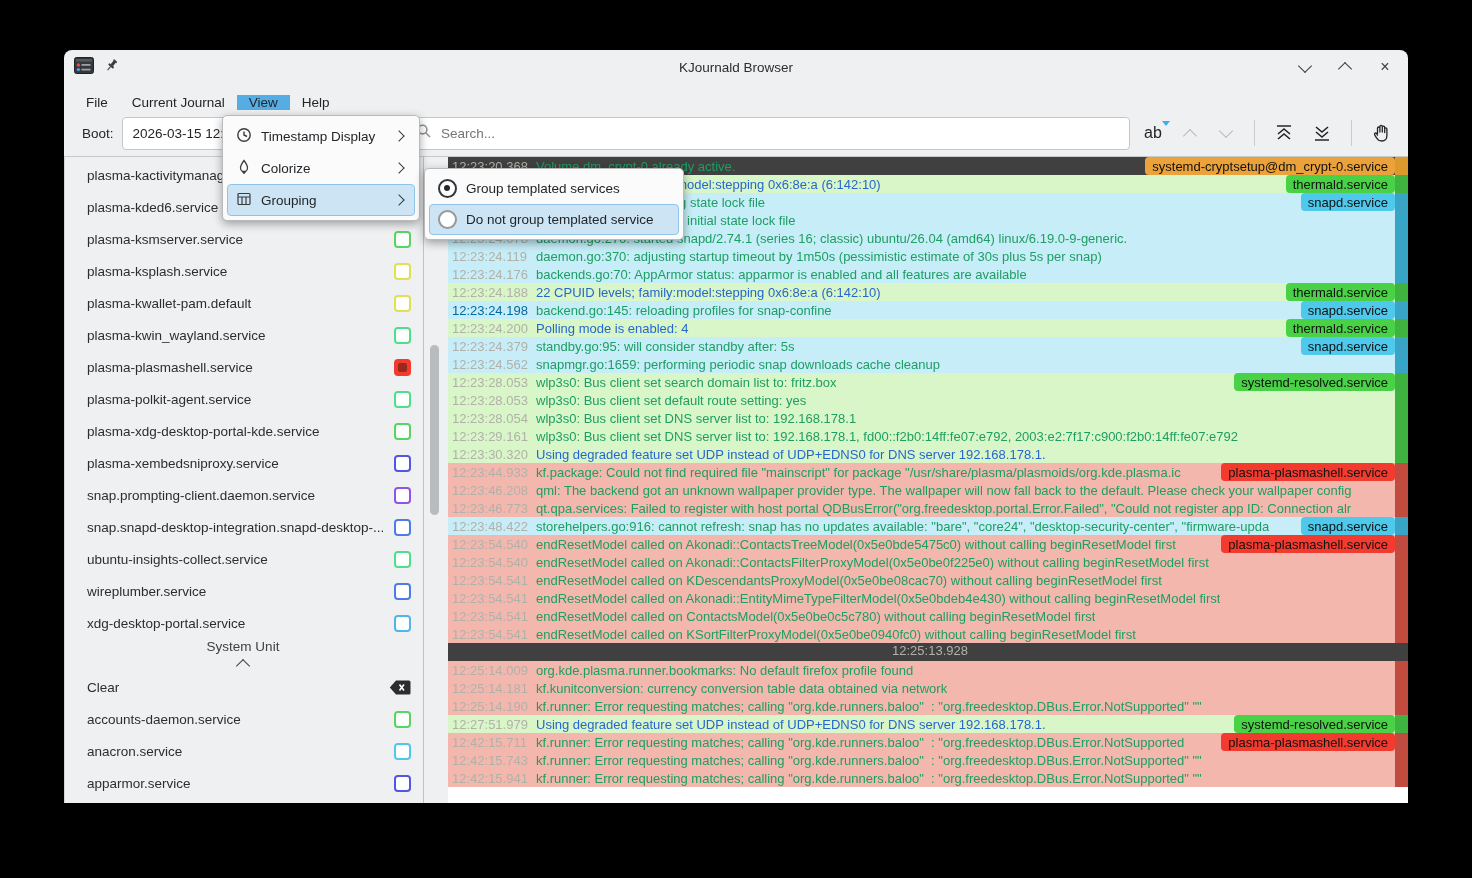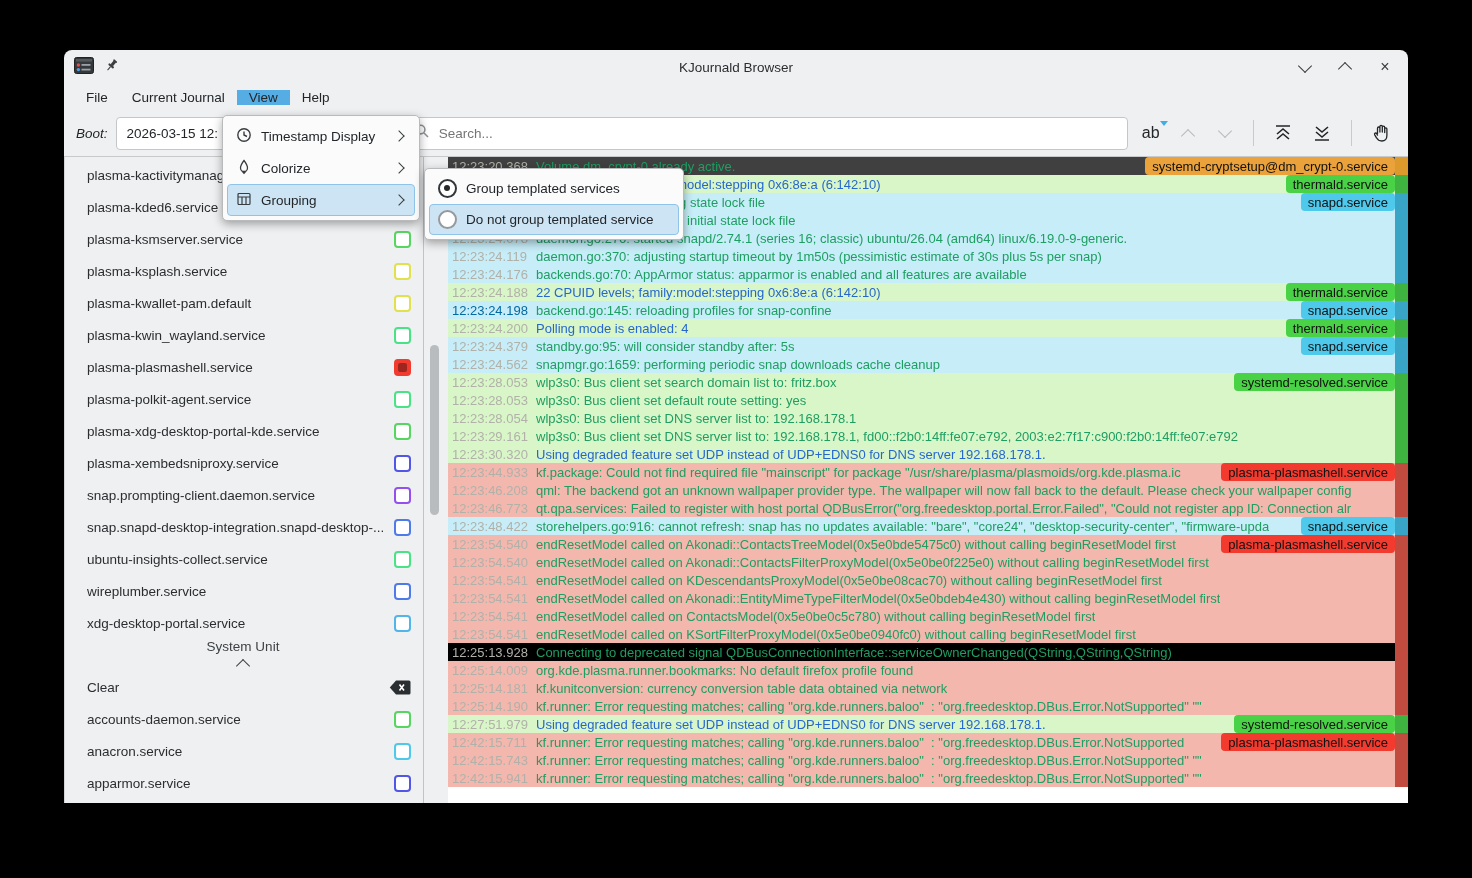--- a/index.html
+++ b/index.html
@@ -6,26 +6,26 @@
     font-family:"Liberation Sans","DejaVu Sans",sans-serif;-webkit-font-smoothing:antialiased;}
   .window{position:absolute;left:64px;top:50px;width:1344px;height:753px;background:#eff0f1;
     border-radius:8px 8px 0 0;overflow:hidden;}
   
   .titlebar{height:34px;display:flex;align-items:center;padding:0 10px;position:relative;}
   .titlebar .title{position:absolute;left:0;right:0;text-align:center;font-size:13.5px;color:#2b2e31;}
   .tb-left{display:flex;align-items:center;gap:10px;z-index:1;}
   .tb-right{margin-left:auto;display:flex;align-items:center;gap:26px;z-index:1;padding-right:6px;}
   .winbtn{width:14px;height:14px;display:flex;align-items:center;justify-content:center;color:#3a3d3f;cursor:default;}
   
-  .menubar{height:26px;display:flex;align-items:center;padding-left:10px;font-size:13.5px;color:#232629;}
+  .menubar{height:26px;display:flex;align-items:flex-end;padding-left:10px;font-size:13.5px;color:#232629;}
   .menu-item{display:flex;align-items:center;padding:0 12px;}
   .menu-item.active{background:#55ade4;}
   
   .toolbar{height:46px;display:flex;align-items:center;padding:0 12px;gap:8px;}
-  .boot-label{font-size:13.5px;color:#232629;font-style:italic;}
+  .boot-label{font-size:13.5px;color:#232629;margin-left:6px;}
   .combo{height:31px;width:296px;background:#fff;border:1px solid #c4c6c8;border-radius:4px;
     display:flex;align-items:center;padding:0 10px;font-size:13.5px;color:#232629;}
   .search{height:31px;flex:0 0 702px;margin-left:8px;background:#fff;border:1px solid #c4c6c8;border-radius:4px;
     display:flex;align-items:center;padding:0 10px;gap:8px;}
   .search input{border:none;outline:none;flex:1;font-size:13.5px;color:#9a9b9c;background:transparent;font-family:inherit;}
   .toolbtn{height:30px;display:flex;align-items:center;justify-content:center;color:#232629;position:relative;}
   .toolbtn.disabled{color:#b9babb;}
   .vsep{width:1px;height:26px;background:#c9cacb;margin:0 6px;}
   .ab{font-size:16px;color:#232629;padding:0 6px;}
   .ab .caret{position:absolute;top:3px;right:-2px;width:0;height:0;border-left:4px solid transparent;
@@ -273,21 +273,21 @@
         <div class="log-row" style="background: rgb(243, 183, 174);"><span class="log-ts" style="color:#b1b1a9">12:23:44.933</span><span class="log-msg" style="color:#1e9e62">kf.package: Could not find required file "mainscript" for package "/usr/share/plasma/plasmoids/org.kde.plasma.ic</span><span class="log-spacer"></span><span class="badge" style="background:#f23b2e">plasma-plasmashell.service</span><span class="prio" style="background:#c24b40"></span></div>
         <div class="log-row" style="background: rgb(243, 183, 174);"><span class="log-ts" style="color:#b1b1a9">12:23:46.208</span><span class="log-msg" style="color:#1e9e62">qml: The backend got an unknown wallpaper provider type. The wallpaper will now fall back to the default. Please check your wallpaper config</span><span class="log-spacer"></span><span class="prio" style="background:#c24b40"></span></div>
         <div class="log-row" style="background: rgb(243, 183, 174);"><span class="log-ts" style="color:#b1b1a9">12:23:46.773</span><span class="log-msg" style="color:#1e9e62">qt.qpa.services: Failed to register with host portal QDBusError("org.freedesktop.portal.Error.Failed", "Could not register app ID: Connection alr</span><span class="log-spacer"></span><span class="prio" style="background:#c24b40"></span></div>
         <div class="log-row" style="background: rgb(198, 237, 248);"><span class="log-ts" style="color:#b1b1a9">12:23:48.422</span><span class="log-msg" style="color:#1e9e62">storehelpers.go:916: cannot refresh: snap has no updates available: "bare", "core24", "desktop-security-center", "firmware-upda</span><span class="log-spacer"></span><span class="badge" style="background:#4ec9ec">snapd.service</span><span class="prio" style="background:#38a5c6"></span></div>
         <div class="log-row" style="background: rgb(243, 183, 174);"><span class="log-ts" style="color:#b1b1a9">12:23:54.540</span><span class="log-msg" style="color:#1e9e62">endResetModel called on Akonadi::ContactsTreeModel(0x5e0bde5475c0) without calling beginResetModel first</span><span class="log-spacer"></span><span class="badge" style="background:#f23b2e">plasma-plasmashell.service</span><span class="prio" style="background:#c24b40"></span></div>
         <div class="log-row" style="background: rgb(243, 183, 174);"><span class="log-ts" style="color:#b1b1a9">12:23:54.540</span><span class="log-msg" style="color:#1e9e62">endResetModel called on Akonadi::ContactsFilterProxyModel(0x5e0be0f225e0) without calling beginResetModel first</span><span class="log-spacer"></span><span class="prio" style="background:#c24b40"></span></div>
         <div class="log-row" style="background: rgb(243, 183, 174);"><span class="log-ts" style="color:#b1b1a9">12:23:54.541</span><span class="log-msg" style="color:#1e9e62">endResetModel called on KDescendantsProxyModel(0x5e0be08cac70) without calling beginResetModel first</span><span class="log-spacer"></span><span class="prio" style="background:#c24b40"></span></div>
         <div class="log-row" style="background: rgb(243, 183, 174);"><span class="log-ts" style="color:#b1b1a9">12:23:54.541</span><span class="log-msg" style="color:#1e9e62">endResetModel called on Akonadi::EntityMimeTypeFilterModel(0x5e0bdeb4e430) without calling beginResetModel first</span><span class="log-spacer"></span><span class="prio" style="background:#c24b40"></span></div>
         <div class="log-row" style="background: rgb(243, 183, 174);"><span class="log-ts" style="color:#b1b1a9">12:23:54.541</span><span class="log-msg" style="color:#1e9e62">endResetModel called on ContactsModel(0x5e0be0c5c780) without calling beginResetModel first</span><span class="log-spacer"></span><span class="prio" style="background:#c24b40"></span></div>
         <div class="log-row" style="background: rgb(243, 183, 174);"><span class="log-ts" style="color:#b1b1a9">12:23:54.541</span><span class="log-msg" style="color:#1e9e62">endResetModel called on KSortFilterProxyModel(0x5e0be0940fc0) without calling beginResetModel first</span><span class="log-spacer"></span><span class="prio" style="background:#c24b40"></span></div>
-        <div class="log-row" style="background: #000000;"><span class="log-ts" style="color:#b1b1a9">12:25:13.928</span><span class="log-msg" style="color:#1e9e62">Connecting to deprecated signal QDBusConnectionInterface::serviceOwnerChanged(QString,QString,QString)</span><span class="log-spacer"></span><span class="prio" style="background:#c24b40"></span></div>
+        <div class="log-row" style="background: #404040; flex-direction: column;"><span class="log-ts" style="color:#b1b1a9">12:25:13.928</span><span class="log-msg" style="color:#1e9e62">Connecting to deprecated signal QDBusConnectionInterface::serviceOwnerChanged(QString,QString,QString)</span><span class="log-spacer"></span><span class="prio" style="background:#c24b40"></span></div>
         <div class="log-row" style="background: rgb(243, 183, 174);"><span class="log-ts" style="color:#b1b1a9">12:25:14.009</span><span class="log-msg" style="color:#1e9e62">org.kde.plasma.runner.bookmarks: No default firefox profile found</span><span class="log-spacer"></span><span class="prio" style="background:#c24b40"></span></div>
         <div class="log-row" style="background: rgb(243, 183, 174);"><span class="log-ts" style="color:#b1b1a9">12:25:14.181</span><span class="log-msg" style="color:#1e9e62">kf.kunitconversion: currency conversion table data obtained via network</span><span class="log-spacer"></span><span class="prio" style="background:#c24b40"></span></div>
         <div class="log-row" style="background: rgb(243, 183, 174);"><span class="log-ts" style="color:#b1b1a9">12:25:14.190</span><span class="log-msg" style="color:#1e9e62">kf.runner: Error requesting matches; calling "org.kde.runners.baloo"  : "org.freedesktop.DBus.Error.NotSupported" ""</span><span class="log-spacer"></span><span class="prio" style="background:#c24b40"></span></div>
         <div class="log-row" style="background: rgb(217, 246, 200);"><span class="log-ts" style="color:#b1b1a9">12:27:51.979</span><span class="log-msg" style="color:#2667cf">Using degraded feature set UDP instead of UDP+EDNS0 for DNS server 192.168.178.1.</span><span class="log-spacer"></span><span class="badge" style="background:#49d245">systemd-resolved.service</span><span class="prio" style="background:#3eb340"></span></div>
         <div class="log-row" style="background: rgb(243, 183, 174);"><span class="log-ts" style="color:#b1b1a9">12:42:15.711</span><span class="log-msg" style="color:#1e9e62">kf.runner: Error requesting matches; calling "org.kde.runners.baloo"  : "org.freedesktop.DBus.Error.NotSupported</span><span class="log-spacer"></span><span class="badge" style="background:#f23b2e">plasma-plasmashell.service</span><span class="prio" style="background:#c24b40"></span></div>
         <div class="log-row" style="background: rgb(243, 183, 174);"><span class="log-ts" style="color:#b1b1a9">12:42:15.743</span><span class="log-msg" style="color:#1e9e62">kf.runner: Error requesting matches; calling "org.kde.runners.baloo"  : "org.freedesktop.DBus.Error.NotSupported" ""</span><span class="log-spacer"></span><span class="prio" style="background:#c24b40"></span></div>
         <div class="log-row" style="background: rgb(243, 183, 174);"><span class="log-ts" style="color:#b1b1a9">12:42:15.941</span><span class="log-msg" style="color:#1e9e62">kf.runner: Error requesting matches; calling "org.kde.runners.baloo"  : "org.freedesktop.DBus.Error.NotSupported" ""</span><span class="log-spacer"></span><span class="prio" style="background:#c24b40"></span></div>
       </div>
   </div>
 

